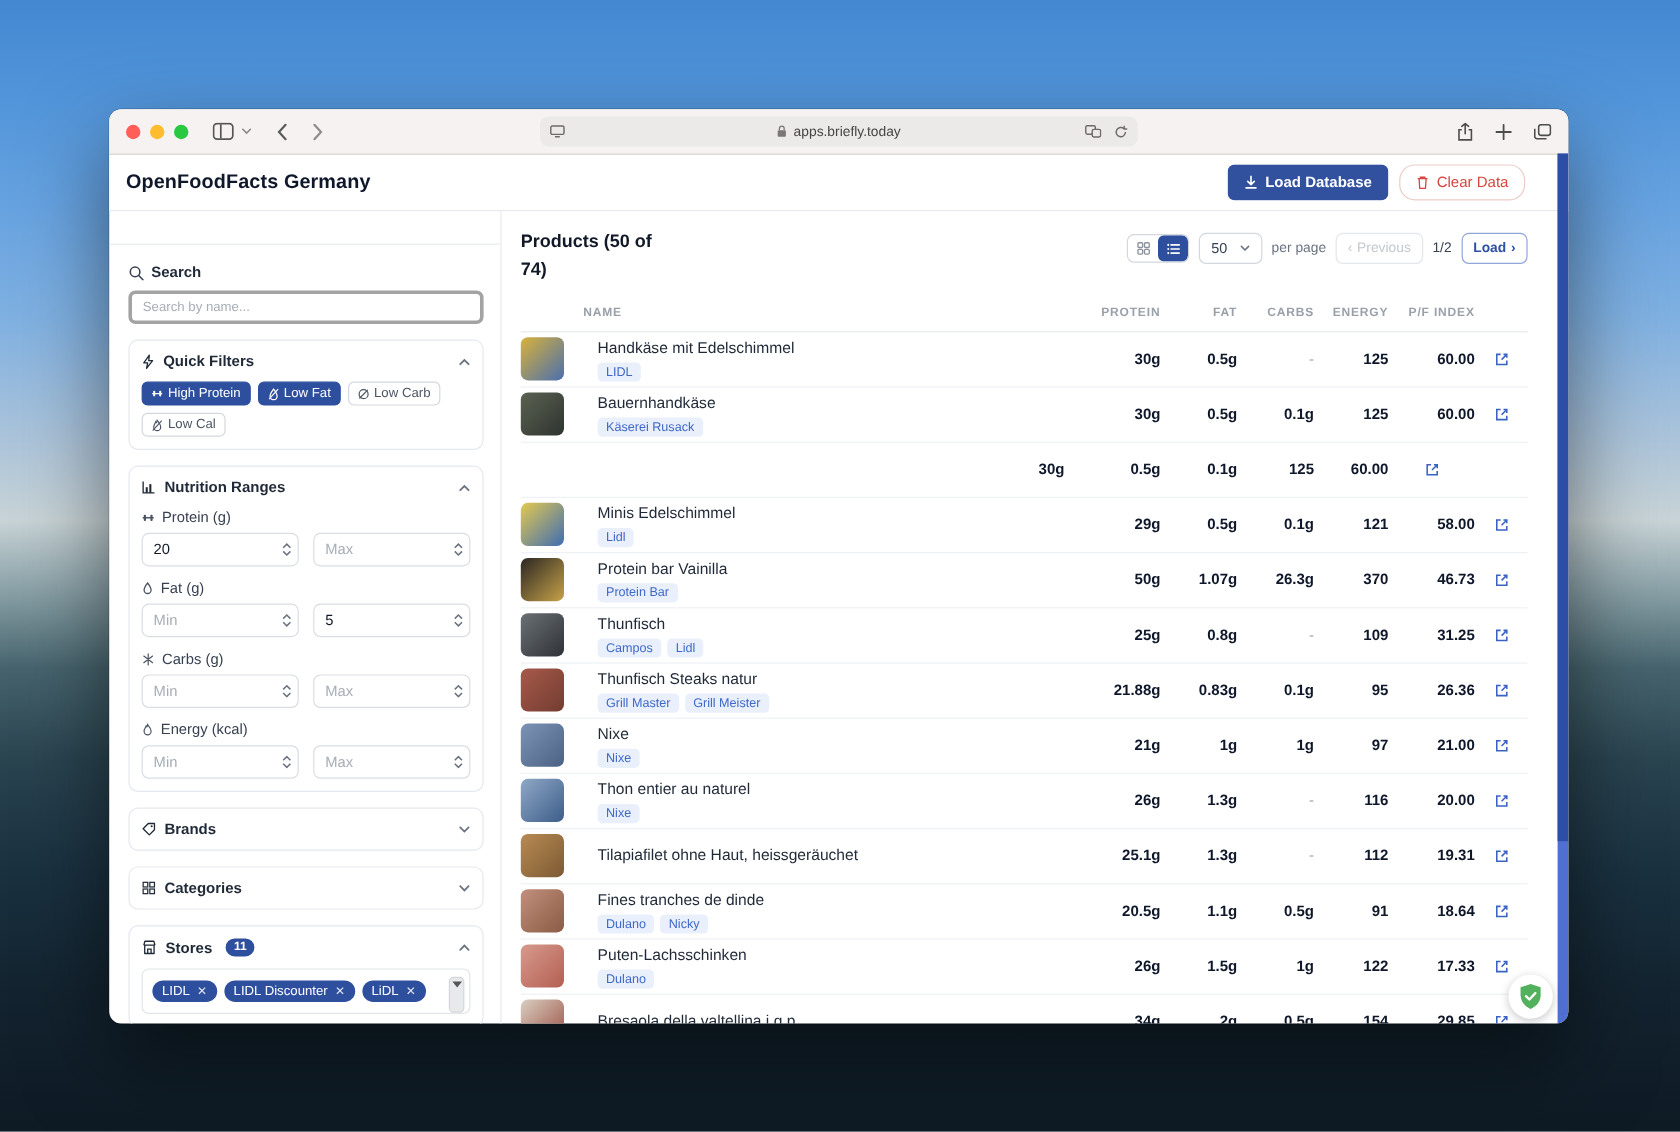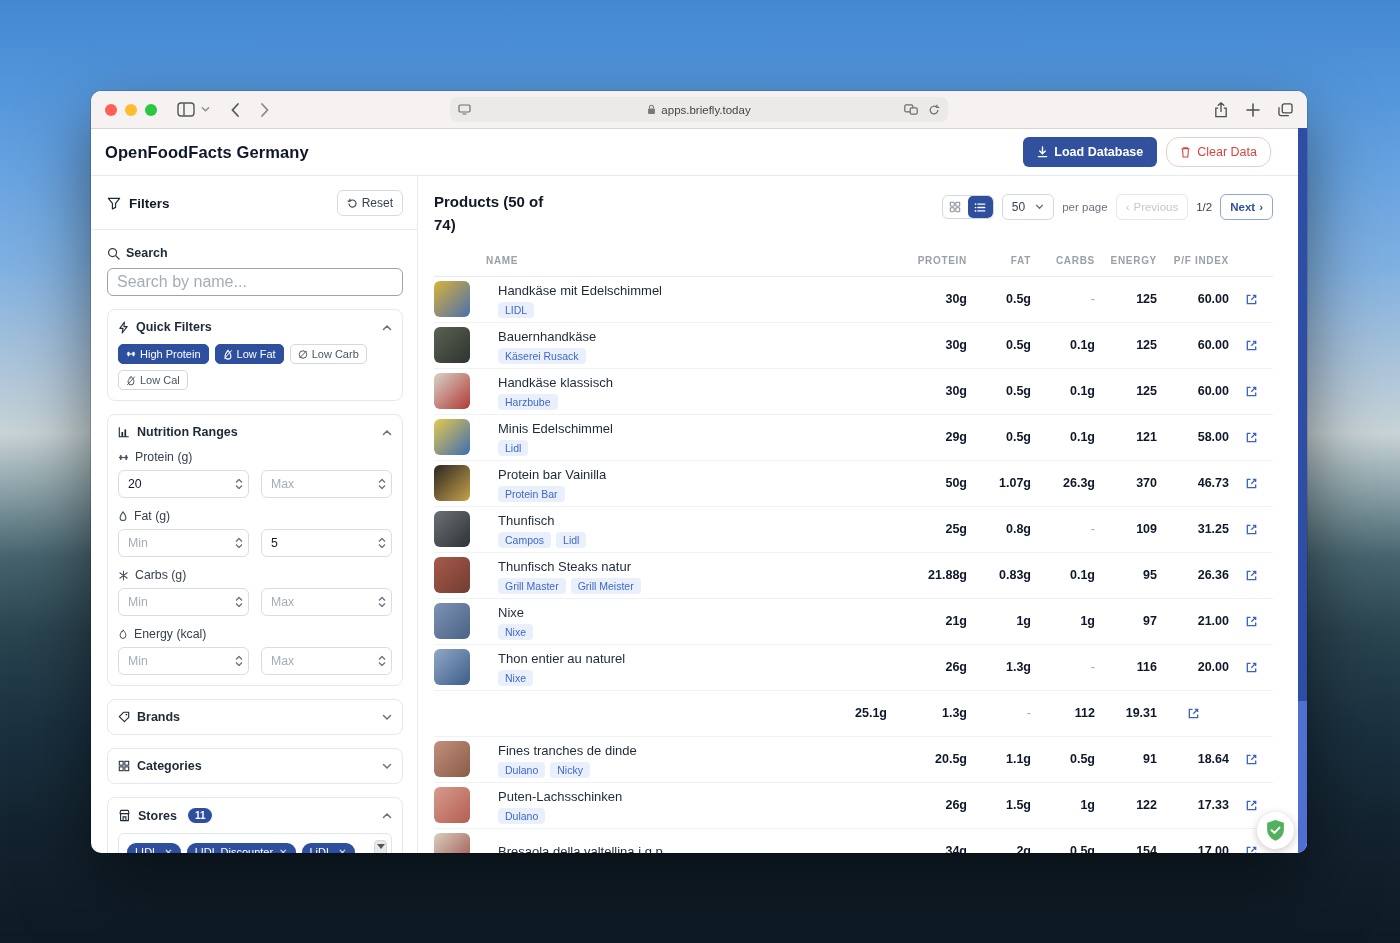--- a/index.html
+++ b/index.html
@@ -43,22 +43,22 @@
   .main{flex:1;padding:14px 34px 0 16px;overflow:hidden;position:relative;}
   
   .fhead{display:flex;align-items:center;gap:8px;color:#111827;}
   .fhead .t{font-size:13.5px;font-weight:700;}
   .resetbtn{margin-left:auto;display:inline-flex;align-items:center;gap:4px;
     border:1px solid #d7dbe1;border-radius:6px;padding:5px 9px;font-size:12px;
     color:#374151;background:#fff;cursor:pointer;}
   .fdivider{border:none;border-top:1px solid #e8eaee;margin:13px -14px 0 -16px;}
   .searchblk{margin-top:16px;}
   .slabel{display:flex;align-items:center;gap:6px;font-size:12.5px;font-weight:600;color:#1f2937;}
-  .searchinput{margin-top:8px;width:100%;height:28px;border:1px solid #a3a3a3;border-radius:6px;
-    padding:0 9px;font-size:16px;color:#111827;box-sizing:border-box;outline:none;
+  .searchinput{margin-top:8px;width:100%;height:28px;border:3px solid #a3a3a3;border-radius:6px;
+    padding:0 9px;font-size:11px;color:#111827;box-sizing:border-box;outline:none;
     font-family:"Liberation Sans",sans-serif;}
   input::placeholder{color:#a6adb7;}
   .card{border:1px solid #e5e8ee;border-radius:8px;margin-top:13px;padding:10px;}
   .chead{display:flex;align-items:center;gap:7px;font-size:12.5px;font-weight:600;color:#1f2937;}
   .chead .caret{margin-left:auto;color:#6b7280;display:flex;}
   .chips{margin-top:10px;display:flex;gap:6px;flex-wrap:wrap;}
   .chip{display:inline-flex;align-items:center;gap:4px;font-size:11px;border-radius:5px;
     padding:3px 7px;cursor:pointer;}
   .chip.on{background:#2d4f9e;border:1px solid #2d4f9e;color:#fff;}
   .chip.off{background:#fff;border:1px solid #d4d8de;color:#4b5563;}
@@ -228,37 +228,20 @@
             </svg>
         </span>
         <span>Clear Data</span>
       </span>
     </div>
   </div>
 
   <div class="bodyarea">
 
     <div class="sidebar">
-      <div class="fhead">
-        <span>
-          <svg width="14" height="13" viewBox="0 0 16 15">
-              <path d="M1.5 1.5 H14.5 L9.8 7.3 V12 L6.2 13.8 V7.3 Z" fill="none" stroke="#1f2937" stroke-width="1.4" stroke-linejoin="round"></path>
-            </svg>
-        </span>
-        <span class="t">Filters</span>
-        <span class="resetbtn">
-          <span>
-            <svg width="11" height="11" viewBox="0 0 14 14">
-                <path d="M2.5 7 a4.5 4.5 0 1 0 1.4 -3.2" fill="none" stroke="#374151" stroke-width="1.4"></path>
-                <path d="M3.7 1 L3.7 4 L0.8 4" fill="none" stroke="#374151" stroke-width="1.4"></path>
-              </svg>
-          </span>
-          <span>Reset</span>
-        </span>
-      </div>
       <hr class="fdivider">
 
       <div class="searchblk">
         <div class="slabel">
           <span>
             <svg width="13" height="13" viewBox="0 0 14 14">
                 <circle cx="6" cy="6" r="4.3" fill="none" stroke="#374151" stroke-width="1.4"></circle>
                 <line x1="9.3" y1="9.3" x2="13" y2="13" stroke="#374151" stroke-width="1.4" stroke-linecap="round"></line>
               </svg>
           </span>
@@ -595,21 +578,21 @@
                 </svg>
             </span>
           </span>
           <span class="ppage">per page</span>
           <span class="pgbtn prev">
             <span>‹</span>
             <span>Previous</span>
           </span>
           <span class="pgind">1/2</span>
           <span class="pgbtn next">
-            <span>Next</span>
+            <span>Load</span>
             <span>›</span>
           </span>
         </div>
       </div>
 
       <div class="tbl">
         <div class="thead">
           <span class="th name">NAME</span>
           <span class="th">PROTEIN</span>
           <span class="th">FAT</span>
@@ -662,30 +645,20 @@
               <span class="num">60.00</span>
               <span class="linkcell">
                 <svg width="13" height="13" viewBox="0 0 14 14">
                   <path d="M6 2.5 H2.5 V11.5 H11.5 V8" fill="none" stroke="currentColor" stroke-width="1.4"></path>
                   <path d="M8.5 2.5 H11.5 V5.5 M11.3 2.7 L6.8 7.2" fill="none" stroke="currentColor" stroke-width="1.4"></path>
                 </svg>
               </span>
             </div>
 
             <div class="trow">
-              <span class="ncell">
-                <span class="thumb" style="background: linear-gradient(135deg, rgb(216, 211, 200) 0%, rgb(176, 58, 53) 100%);"></span>
-                <span>
-                  <span class="pname">Handkäse klassisch</span>
-                  <span class="pills">
-
-                      <span class="pill">Harzbube</span>
-                    </span>
-                </span>
-              </span>
               <span class="num">30g</span>
               <span class="num">0.5g</span>
               <span class="num">0.1g</span>
               <span class="num">125</span>
               <span class="num">60.00</span>
               <span class="linkcell">
                 <svg width="13" height="13" viewBox="0 0 14 14">
                   <path d="M6 2.5 H2.5 V11.5 H11.5 V8" fill="none" stroke="currentColor" stroke-width="1.4"></path>
                   <path d="M8.5 2.5 H11.5 V5.5 M11.3 2.7 L6.8 7.2" fill="none" stroke="currentColor" stroke-width="1.4"></path>
                 </svg>
@@ -834,20 +807,27 @@
               <span class="num">20.00</span>
               <span class="linkcell">
                 <svg width="13" height="13" viewBox="0 0 14 14">
                   <path d="M6 2.5 H2.5 V11.5 H11.5 V8" fill="none" stroke="currentColor" stroke-width="1.4"></path>
                   <path d="M8.5 2.5 H11.5 V5.5 M11.3 2.7 L6.8 7.2" fill="none" stroke="currentColor" stroke-width="1.4"></path>
                 </svg>
               </span>
             </div>
 
             <div class="trow">
+              <span class="ncell">
+                <span class="thumb" style="background: linear-gradient(135deg, rgb(183, 138, 84) 0%, rgb(125, 90, 51) 100%);"></span>
+                <span>
+                  <span class="pname">Tilapiafilet ohne Haut, heissgeräuchet</span>
+                  
+                </span>
+              </span>
               <span class="num">25.1g</span>
               <span class="num">1.3g</span>
               <span class="num dash">-</span>
               <span class="num">112</span>
               <span class="num">19.31</span>
               <span class="linkcell">
                 <svg width="13" height="13" viewBox="0 0 14 14">
                   <path d="M6 2.5 H2.5 V11.5 H11.5 V8" fill="none" stroke="currentColor" stroke-width="1.4"></path>
                   <path d="M8.5 2.5 H11.5 V5.5 M11.3 2.7 L6.8 7.2" fill="none" stroke="currentColor" stroke-width="1.4"></path>
                 </svg>
@@ -909,21 +889,21 @@
                 <span class="thumb" style="background: linear-gradient(135deg, rgb(217, 207, 192) 0%, rgb(155, 79, 69) 100%);"></span>
                 <span>
                   <span class="pname">Bresaola della valtellina i.g.p.</span>
                   
                 </span>
               </span>
               <span class="num">34g</span>
               <span class="num">2g</span>
               <span class="num">0.5g</span>
               <span class="num">154</span>
-              <span class="num">17.00</span>
+              <span class="num">29.85</span>
               <span class="linkcell">
                 <svg width="13" height="13" viewBox="0 0 14 14">
                   <path d="M6 2.5 H2.5 V11.5 H11.5 V8" fill="none" stroke="currentColor" stroke-width="1.4"></path>
                   <path d="M8.5 2.5 H11.5 V5.5 M11.3 2.7 L6.8 7.2" fill="none" stroke="currentColor" stroke-width="1.4"></path>
                 </svg>
               </span>
             </div>
           </div>
       </div>
     </div>

